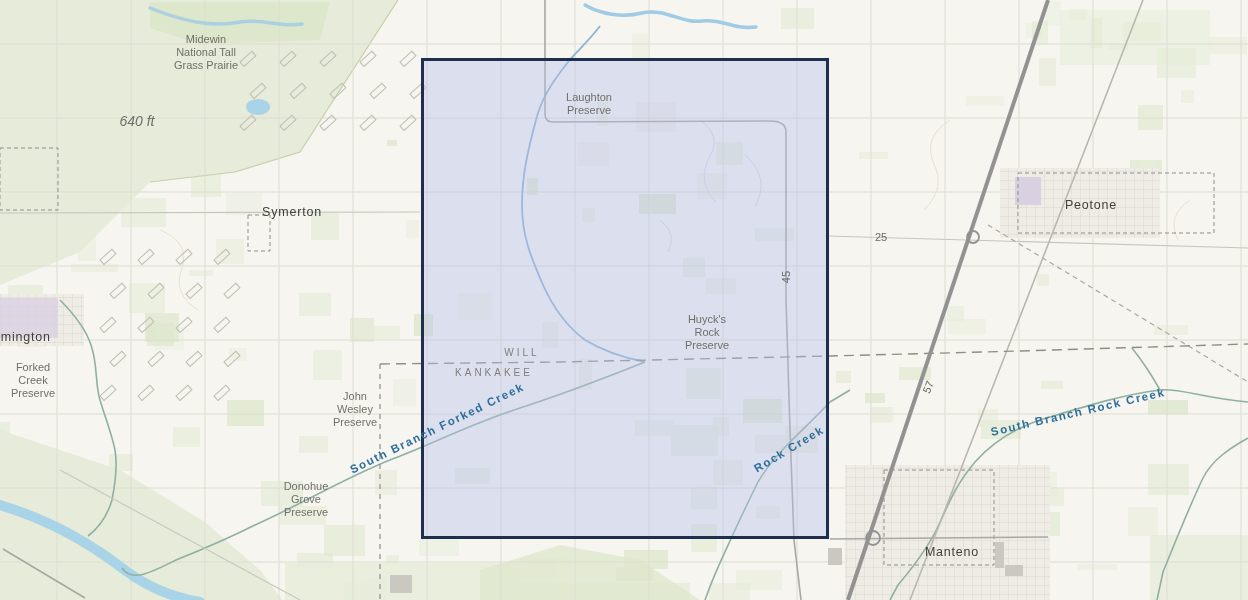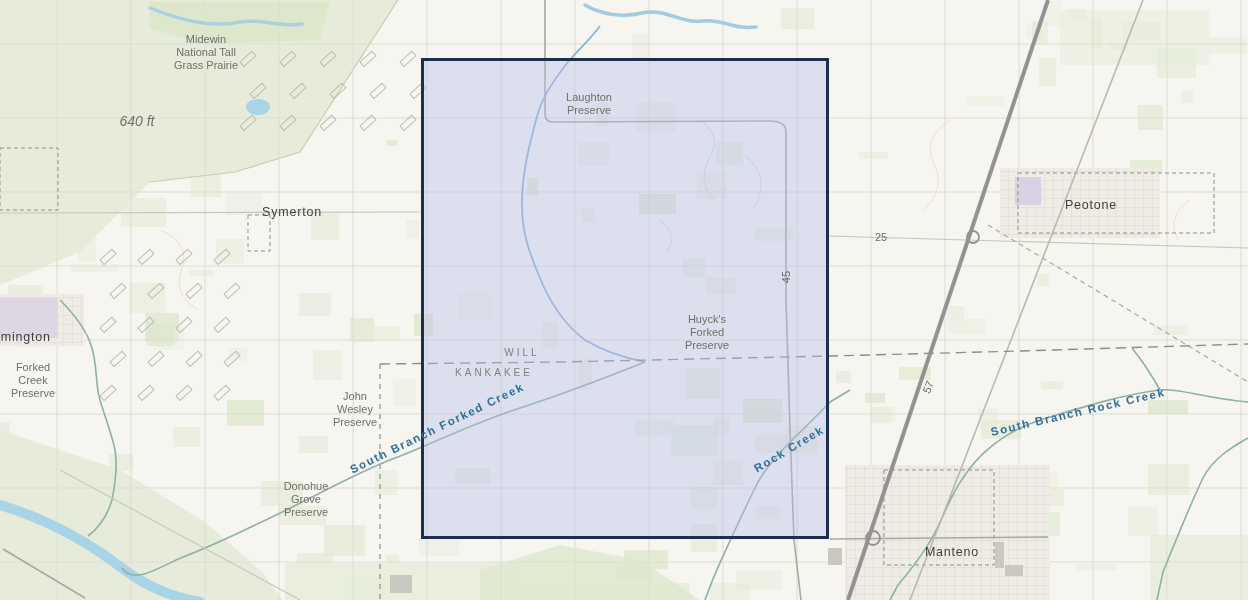--- a/index.html
+++ b/index.html
@@ -328,21 +328,21 @@
 
   <div id="labels">
       <div class="lbl preserve" style="left: 206px; top: 53px;">Midewin
 National Tall
 Grass Prairie</div>
       <div class="lbl elev" style="left: 137px; top: 121px;">640 ft</div>
       <div class="lbl town" style="left: 292px; top: 212px;">Symerton</div>
       <div class="lbl preserve" style="left: 569px; top: 104px; padding-left: 40px;">Laughton
 Preserve</div>
       <div class="lbl preserve" style="left: 707px; top: 333px;">Huyck's
-Forked
+Rock
 Preserve</div>
       <div class="lbl county" style="left: 522px; top: 352px;">WILL</div>
       <div class="lbl county" style="left: 494px; top: 372px;">KANKAKEE</div>
       <div class="lbl preserve" style="left: 355px; top: 410px;">John
 Wesley
 Preserve</div>
       <div class="lbl preserve" style="left: 306px; top: 500px;">Donohue
 Grove
 Preserve</div>
       <div class="lbl preserve" style="left: 33px; top: 381px;">Forked

